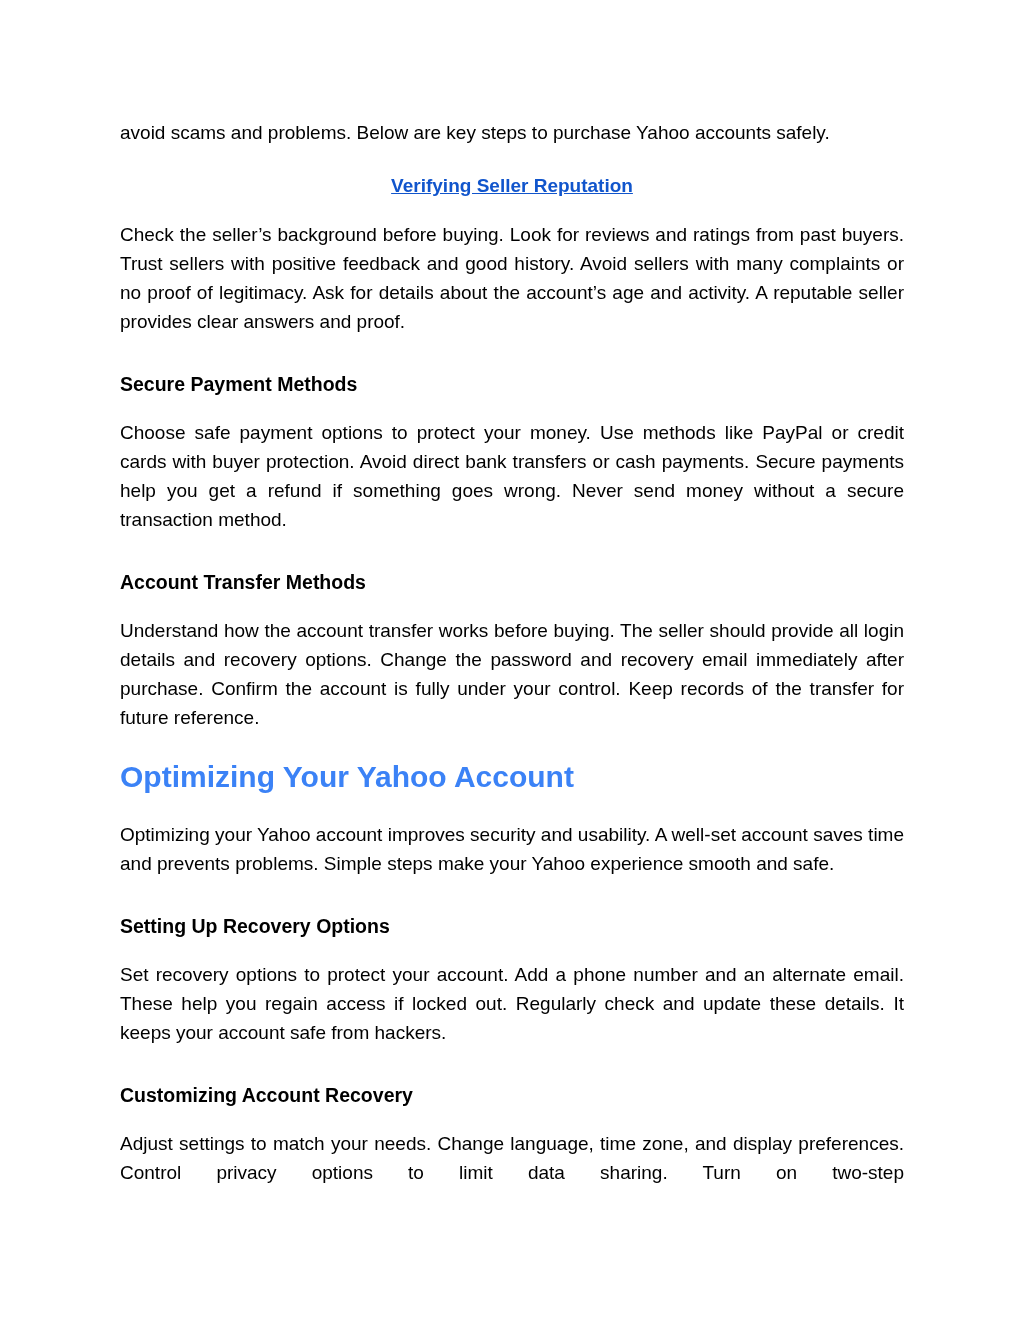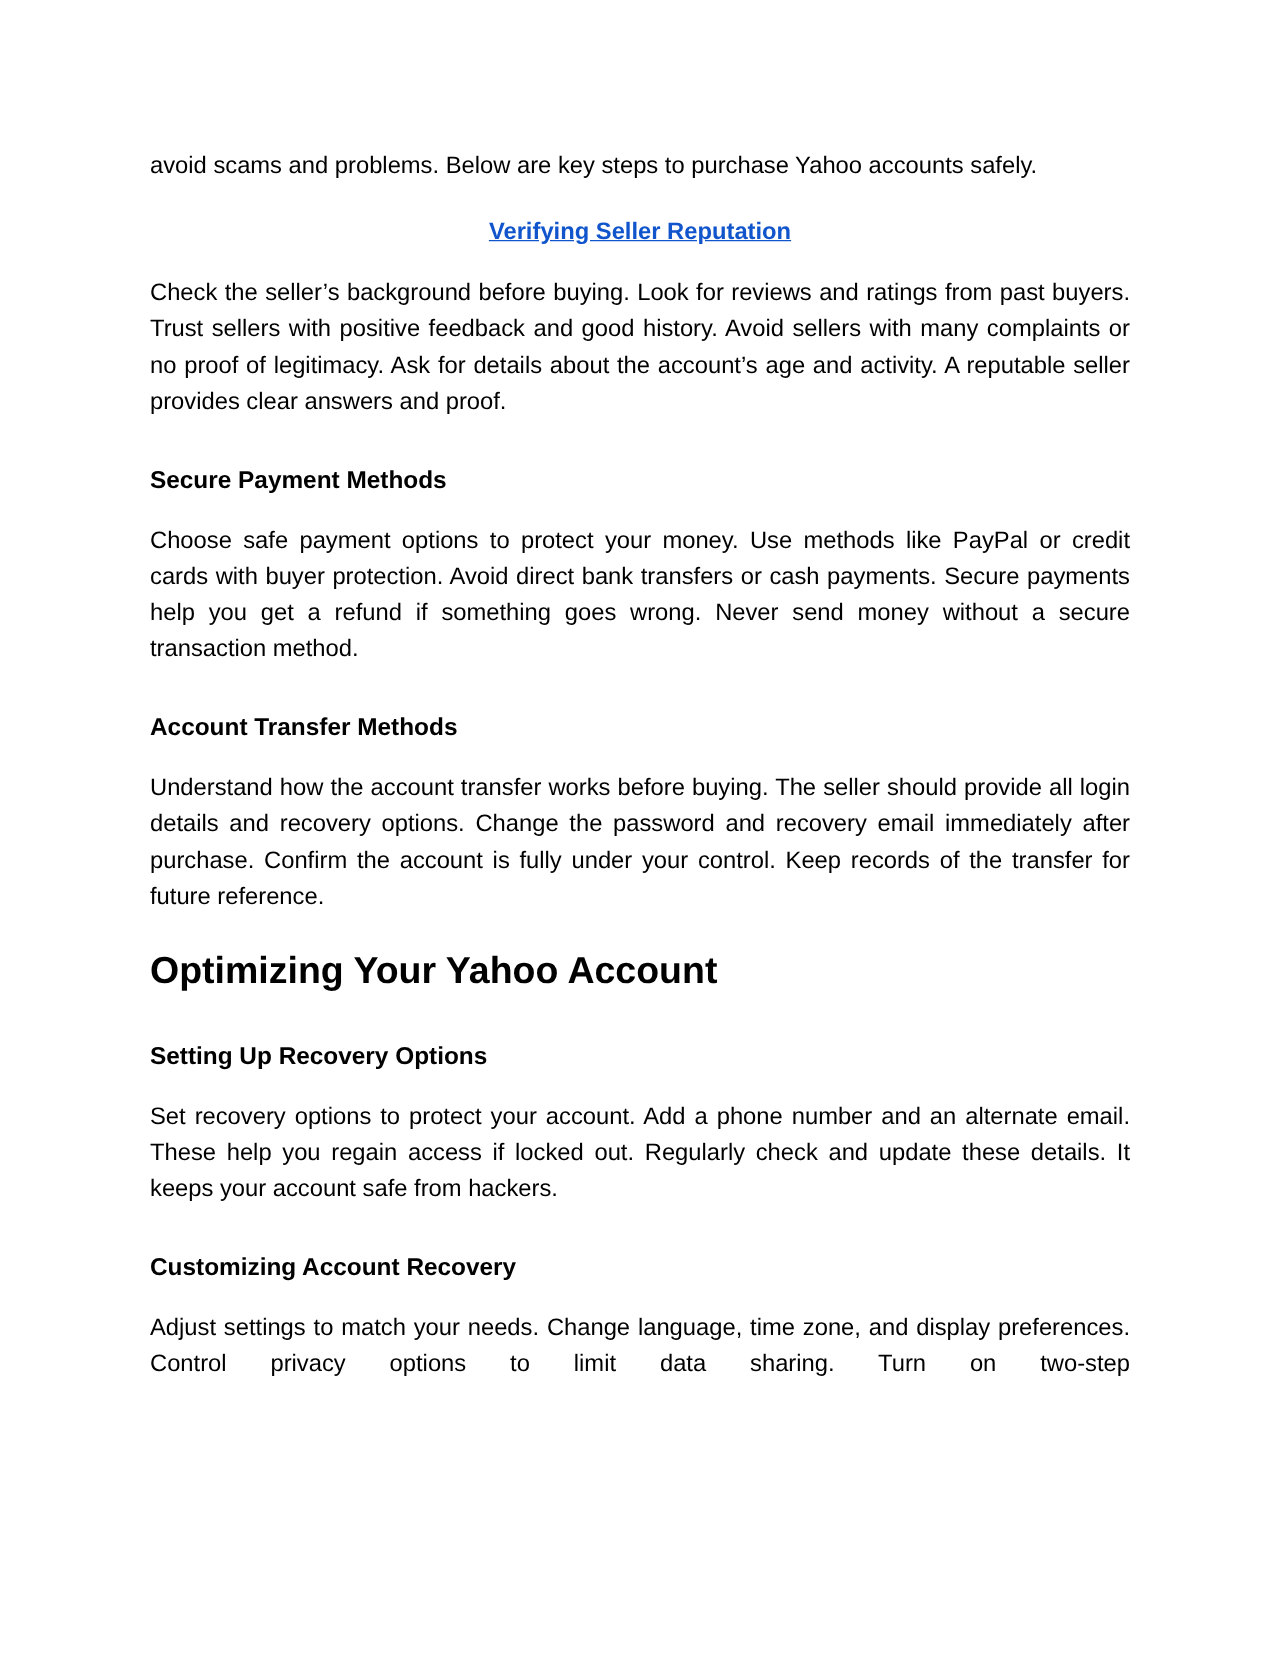--- a/index.html
+++ b/index.html
@@ -46,21 +46,21 @@
     line-height: 29px;
     font-weight: bold;
     margin: 34px 0 19px 0;
     color: #000000;
   }
   h1.doc-h1 {
     font-size: 30px;
     line-height: 40px;
     font-weight: bold;
     margin: 25px 0 23px 0;
-    color: #000000;
+    color: #3b82f6;
   }
 </style>
 </head>
 <body style="background: rgb(255, 255, 255); color: rgb(0, 0, 0);">
 
 <div class="page">
 
   <p class="body-text">avoid scams and problems. Below are key steps to purchase Yahoo accounts safely.</p>
 
   <p class="link-para">
@@ -72,20 +72,21 @@
   <h2 class="doc-h3">Secure Payment Methods</h2>
 
   <p class="body-text">Choose safe payment options to protect your money. Use methods like PayPal or credit cards with buyer protection. Avoid direct bank transfers or cash payments. Secure payments help you get a refund if something goes wrong. Never send money without a secure transaction method.</p>
 
   <h2 class="doc-h3">Account Transfer Methods</h2>
 
   <p class="body-text">Understand how the account transfer works before buying. The seller should provide all login details and recovery options. Change the password and recovery email immediately after purchase. Confirm the account is fully under your control. Keep records of the transfer for future reference.</p>
 
   <h1 class="doc-h1">Optimizing Your Yahoo Account</h1>
 
+  <p class="body-text">Optimizing your Yahoo account improves security and usability. A well-set account saves time and prevents problems. Simple steps make your Yahoo experience smooth and safe.</p>
 
   <h2 class="doc-h3">Setting Up Recovery Options</h2>
 
   <p class="body-text">Set recovery options to protect your account. Add a phone number and an alternate email. These help you regain access if locked out. Regularly check and update these details. It keeps your account safe from hackers.</p>
 
   <h2 class="doc-h3">Customizing Account Recovery</h2>
 
   <p class="body-text force-justify-last">Adjust settings to match your needs. Change language, time zone, and display preferences. Control privacy options to limit data sharing. Turn on two-step</p>
 
 </div>

